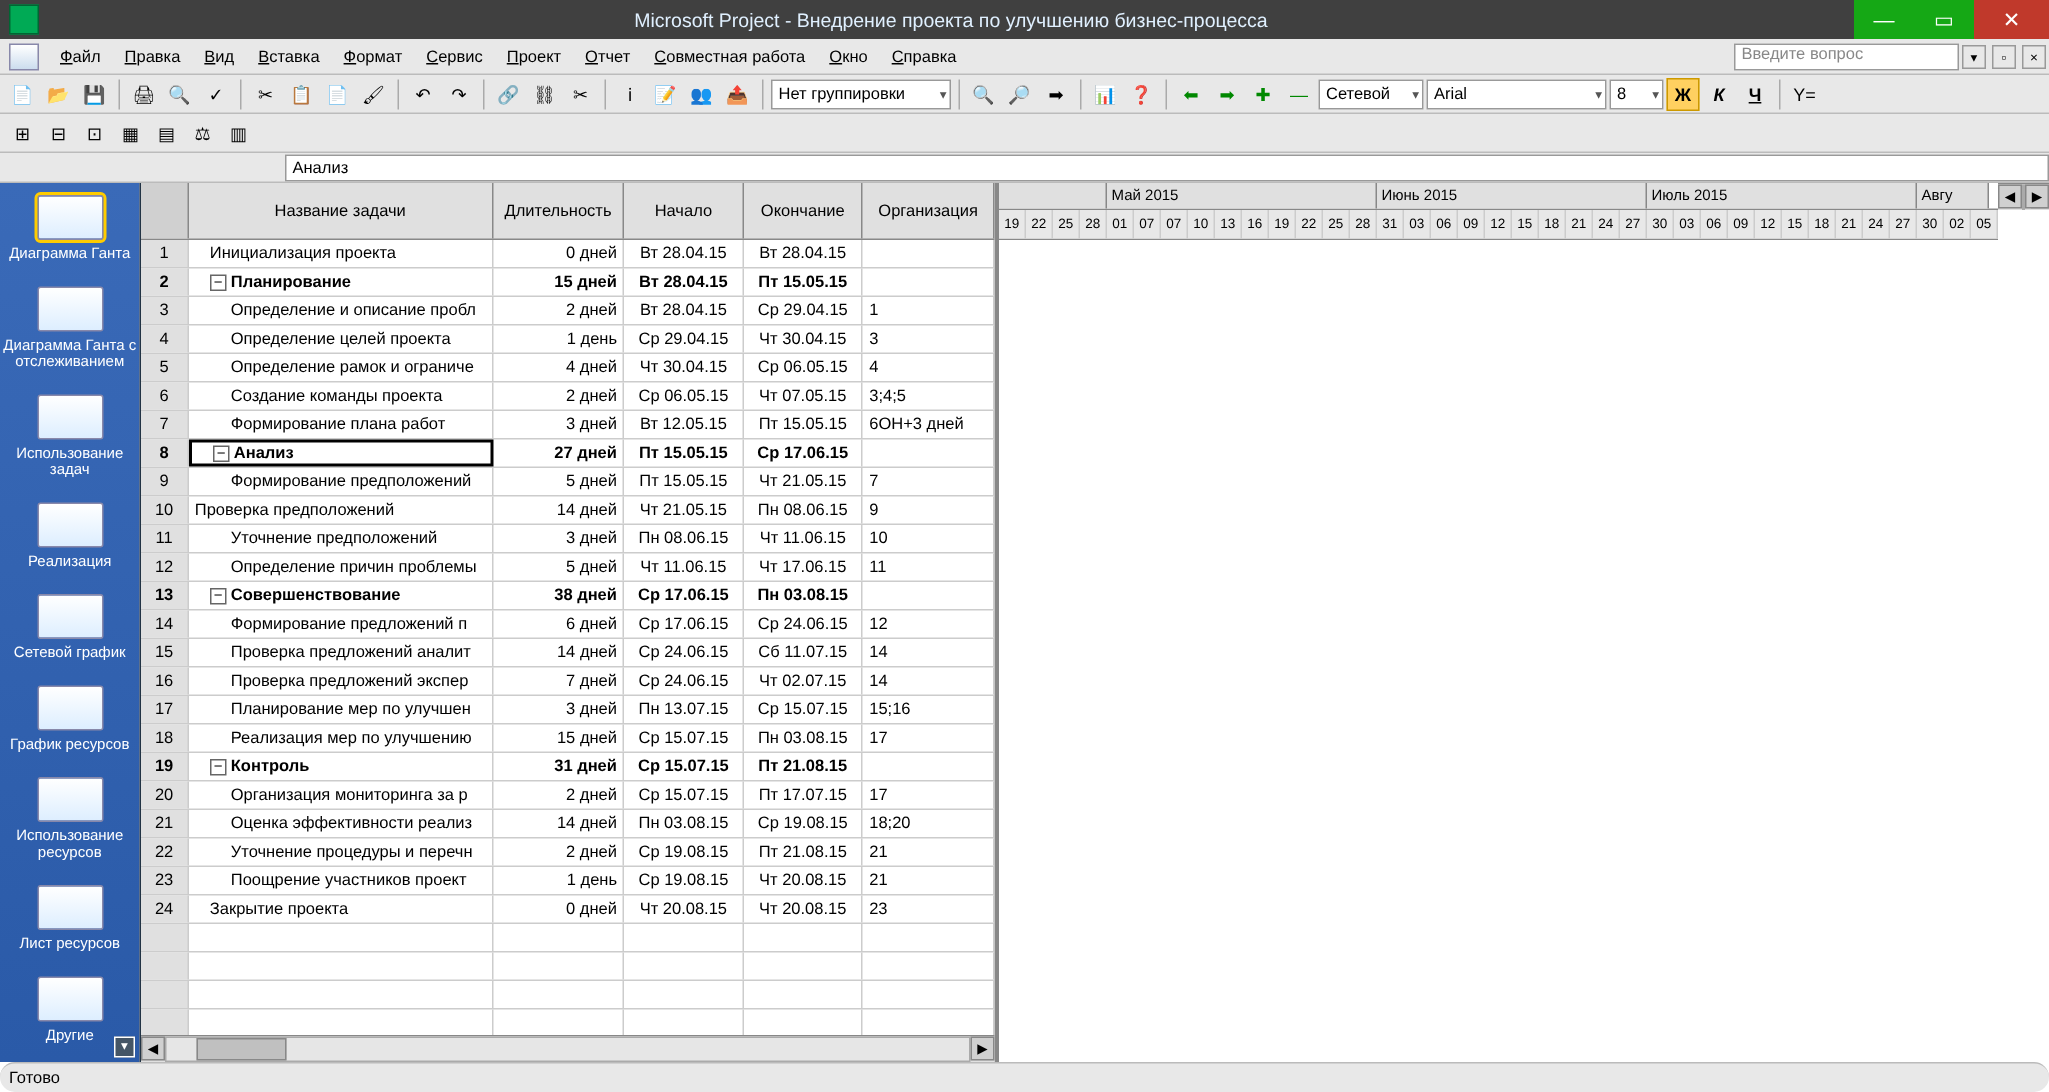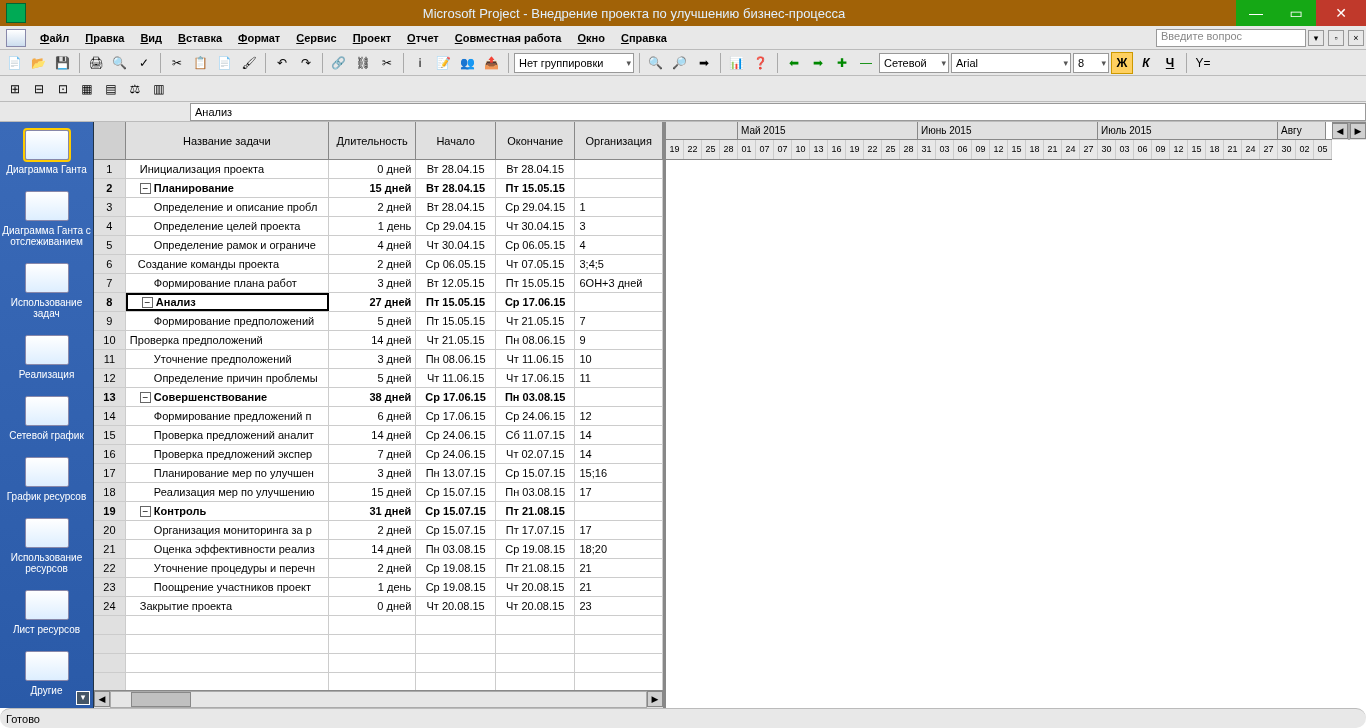--- a/index.html
+++ b/index.html
@@ -1,27 +1,27 @@
 <!DOCTYPE html>
 <html><head>
 <meta charset="utf-8">
 <style>
 * { box-sizing: border-box; margin: 0; padding: 0; font-family: Tahoma, Arial, sans-serif; }
 body { width: 1366px; height: 728px; overflow: hidden; background: #fff; font-size: 11px; }
 
-.titlebar { height: 26px; background: #a16207; display: flex; align-items: center; color: #fff; }
+.titlebar { height: 26px; background: #404040; display: flex; align-items: center; color: #fff; }
 .titlebar .app-icon { width: 20px; height: 20px; margin: 0 6px; background: #0a5; border: 1px solid #063; }
 .titlebar .title { flex: 1; text-align: center; font-size: 13px; color: #e0f0ff; }
 .titlebar .win-btns { display: flex; }
 .titlebar .win-btn { width: 40px; height: 26px; display: flex; align-items: center; justify-content: center; font-size: 14px; background: #15a815; color: #fff; }
 .titlebar .win-btn.close { background: #c0392b; width: 50px; }
 
 .menubar { height: 24px; background: #e8e8e8; border-bottom: 1px solid #bbb; display: flex; align-items: center; padding-left: 6px; }
 .menubar .micon { width: 20px; height: 18px; background: linear-gradient(#fff,#cde); border: 1px solid #88a; margin-right: 6px; }
-.menubar .mitem { padding: 3px 8px; cursor: default; font-weight: bold; }
+.menubar .mitem { padding: 3px 8px; cursor: default; }
 .menubar .mitem u { text-decoration: underline; }
 .menubar .right { margin-left: auto; display: flex; align-items: center; }
 .menubar .qbox { width: 150px; height: 18px; border: 1px solid #999; background: #fff; padding: 0 4px; color: #888; font-size: 11px; }
 .menubar .smallbtn { width: 16px; height: 16px; border: 1px solid #999; margin: 0 2px; font-size: 9px; text-align: center; line-height: 14px; }
 
 .toolbar { height: 26px; background: #e8e8e8; border-bottom: 1px solid #bbb; display: flex; align-items: center; padding: 0 4px; gap: 2px; }
 .tbtn { width: 22px; height: 22px; border: 1px solid transparent; display: flex; align-items: center; justify-content: center; font-size: 12px; }
 .tsep { width: 1px; height: 20px; background: #aaa; margin: 0 3px; }
 .tcombo { height: 20px; border: 1px solid #999; background: #fff; padding: 0 14px 0 4px; font-size: 11px; position: relative; display: flex; align-items: center; }
 .tcombo::after { content: "▾"; position: absolute; right: 2px; font-size: 9px; color: #555; }
@@ -279,21 +279,21 @@
             <div class="grow">
               <div class="gc gc-num">5</div>
               <div class="gc gc-name" style="padding-left:28px">Определение рамок и ограниче</div>
               <div class="gc gc-dur">4 дней</div>
               <div class="gc gc-start">Чт 30.04.15</div>
               <div class="gc gc-end">Ср 06.05.15</div>
               <div class="gc gc-pred">4</div>
             </div>
             <div class="grow">
               <div class="gc gc-num">6</div>
-              <div class="gc gc-name" style="padding-left:12px">Создание команды проекта</div>
+              <div class="gc gc-name" style="padding-left:28px">Создание команды проекта</div>
               <div class="gc gc-dur">2 дней</div>
               <div class="gc gc-start">Ср 06.05.15</div>
               <div class="gc gc-end">Чт 07.05.15</div>
               <div class="gc gc-pred">3;4;5</div>
             </div>
             <div class="grow">
               <div class="gc gc-num">7</div>
               <div class="gc gc-name" style="padding-left:28px">Формирование плана работ</div>
               <div class="gc gc-dur">3 дней</div>
               <div class="gc gc-start">Вт 12.05.15</div>

